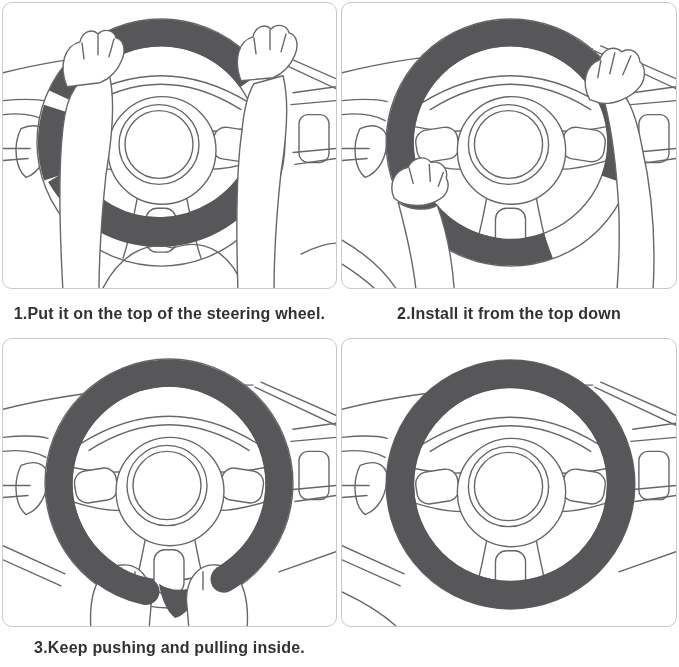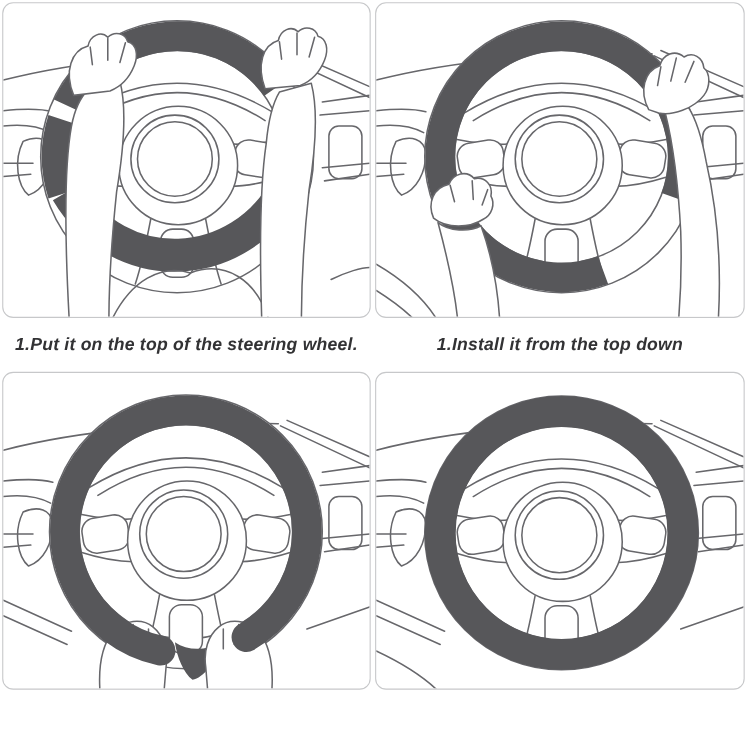--- a/index.html
+++ b/index.html
@@ -4,21 +4,21 @@
 <style>
   html,body{margin:0;padding:0;background:#ffffff;}
   body{width:679px;height:667px;font-family:"Liberation Sans",sans-serif;}
   .page{display:grid;width:679px;height:667px;
         grid-template-columns:339px 340px;
         grid-template-rows:291px 45px 293px 38px;}
   figure.panel{margin:2px;border:1.5px solid #C7C8CA;border-radius:10px;
         overflow:hidden;background:#fff;box-sizing:border-box;}
   .panel svg{width:100%;height:100%;display:block;}
   .caption{display:flex;align-items:center;justify-content:center;
-        font-size:16px;font-weight:700;font-style:italic;color:#323234;
+        font-size:16px;font-weight:700;color:#323234;
         letter-spacing:.2px;white-space:nowrap;}
   
   .ln{stroke:#67676B;stroke-width:1.4;fill:none;stroke-linecap:round;stroke-linejoin:round;}
   .cover{stroke:#57575A;fill:none;}
   .coverfill{fill:#57575A;stroke:none;}
   .skin{fill:#ffffff;stroke:#67676B;stroke-width:1.4;stroke-linejoin:round;}
 </style>
 </head>
 <body>
 
@@ -113,21 +113,21 @@
       </g>
       <g>
         <path class="skin" d="M56,200 C64,230 71,260 74,290 L112,290 C110,256 104,228 95,203 C84,209 66,208 56,200 Z"></path>
         <path class="skin" d="M52,196 C46,182 52,168 66,165 C70,155 82,152 89,160 C99,158 106,166 104,176 C108,183 105,193 97,197 C85,205 64,206 52,196 Z"></path>
         <path class="ln" d="M67,166 L71,181 M87,162 L88,179 M101,170 L96,184"></path>
       </g>
     </svg>
   </figure>
 
   <div class="caption">1.Put it on the top of the steering wheel.</div>
-  <div class="caption">1.Install it from the top down</div>
+  <div class="caption">2.Install it from the top down</div>
 
   <figure class="panel">
     <svg viewBox="0 0 333 286" preserveAspectRatio="none">
       <g>
         <use href="#dash"></use>
         <path class="ln" d="M0,206 L62,234 M0,220 L58,246 M276,232 L333,212"></path>
       </g>
       <g>
         <use href="#wheel" transform="translate(166,144)"></use>
       </g>
@@ -155,14 +155,15 @@
       </g>
       <g>
         <use href="#wheel" transform="translate(168,145)"></use>
       </g>
       <g>
         <circle class="cover" stroke-width="28" cx="168" cy="145" r="110"></circle>
       </g>
     </svg>
   </figure>
 
+  <div class="caption">3.Keep pushing and pulling inside.</div>
 
 </div>
 
 </body></html>

